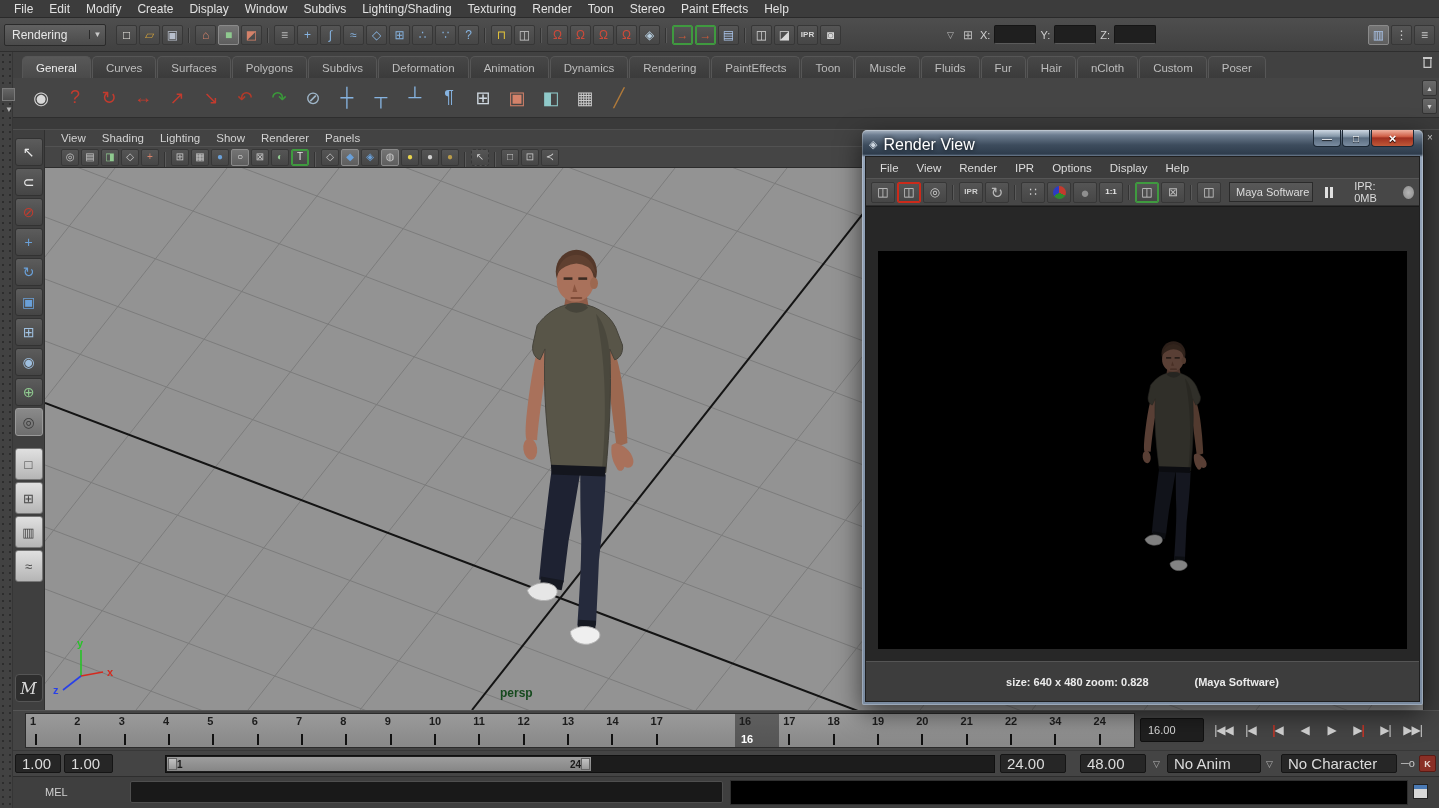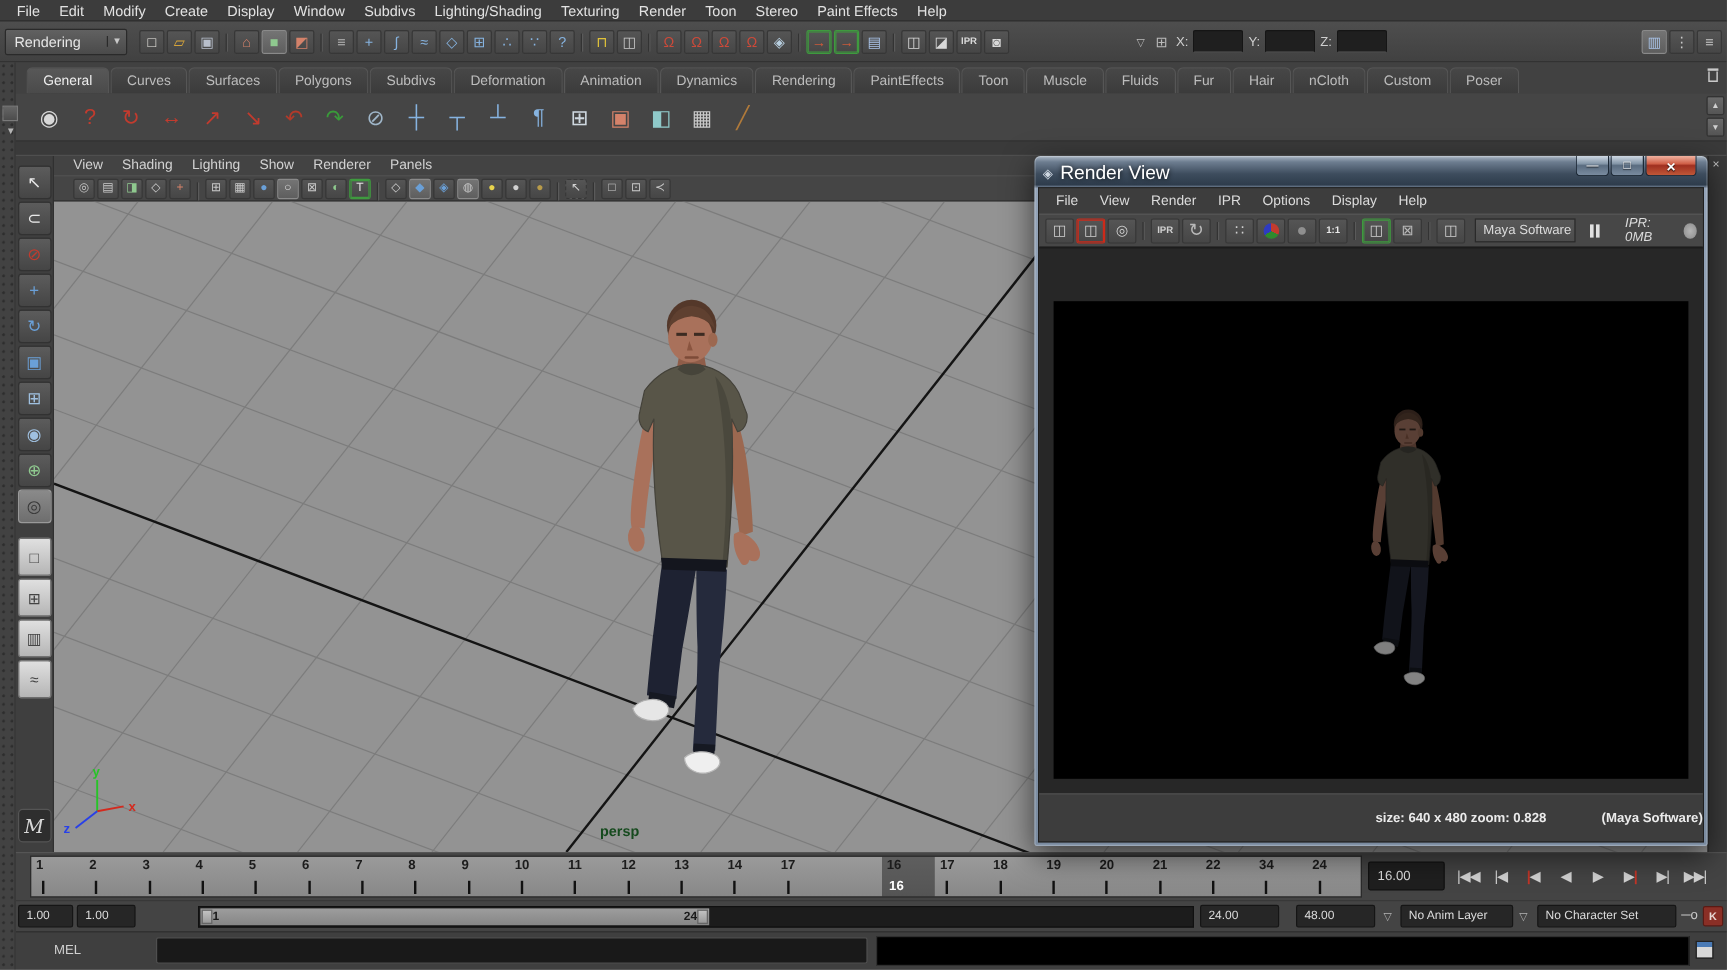--- a/index.html
+++ b/index.html
@@ -87,21 +87,21 @@
   .tl-cell .sub { display:none; position:absolute; left:6px; bottom:2px; font-size:11px; font-weight:bold; color:#fff; }
   .tl-cell.current { background:rgba(22,22,22,.45);margin-left:44px; }
   .tl-cell.current .sub { display:block; }
   .time-field { position:absolute; left:1127px; top:7px; width:64px; height:24px; background:#1f1f1f; border:1px solid #111; border-radius:2px; color:#dcdcdc; font-size:11px; line-height:22px; padding-left:7px; }
   .playback { position:absolute; left:1198px; top:4px; display:flex; gap:2px; }
   .pb-btn { width:25px; height:30px; display:flex; align-items:center; justify-content:center; color:#d2d2d2; font-size:12px; letter-spacing:-1px; }
   .pb-btn .acc { color:#c33527; font-weight:bold; }
 
   
   .rangerow { height:26px; background:#444; margin-left:13px; position:relative; border-top:1px solid #383838; }
-  .r-field { position:absolute; top:3px; height:19px; background:#262626; border:1px solid #151515; border-radius:2px; color:#dcdcdc; font-size:10px; line-height:17px; padding-left:6px; }
+  .r-field { position:absolute; top:3px; height:19px; background:#262626; border:1px solid #151515; border-radius:2px; color:#dcdcdc; font-size:15px; line-height:17px; padding-left:6px; }
   .range-track { position:absolute; left:152px; top:4px; width:830px; height:18px; background:#1c1c1c; border:1px solid #101010; }
   .range-bar { position:absolute; left:1px; top:1px; width:424px; height:14px; background:linear-gradient(#9d9d9d,#868686); display:flex; justify-content:space-between; align-items:center; padding:0 10px; color:#1a1a1a; font-size:10px; font-weight:bold; }
   .range-bar::before, .range-bar::after { content:''; position:absolute; top:1px; bottom:1px; width:7px; background:linear-gradient(#c2c2c2,#9a9a9a); border:1px solid #666; }
   .range-bar::before { left:1px; } .range-bar::after { right:1px; }
   .dd-arrow { position:absolute; top:8px; font-size:9px; color:#b5b5b5; }
   .autokey { position:absolute; top:4px; width:17px; height:17px; background:var(--autokey-red,#8a2f26); border:1px solid #5a1a14; border-radius:2px; color:#e8d8d4; font-size:9px; font-weight:bold; display:flex; align-items:center; justify-content:center; }
   .keymode { position:absolute; top:6px; font-size:11px; color:#c9c9c9; }
 
   
   .melrow { height:32px; background:#3f3f3f; margin-left:13px; position:relative; border-top:1px solid #2e2e2e; }
@@ -123,27 +123,27 @@
   .rv-btn.close { width:43px; font-size:13px; font-weight:bold; background:linear-gradient(180deg,#f0b2a0,#d06048 40%,var(--close-red,#a03020) 50%,#c05838); }
   .rv-client { position:absolute; left:3px; right:3px; top:26px; bottom:3px; background:#404040; border:1px solid #1f1f1f; display:flex; flex-direction:column; }
   .rv-menus { height:21px; display:flex; align-items:center; padding-left:5px; background:#3d3d3d; }
   .rv-menu { padding:0 9px; font-size:11.5px; color:#dcdcdc; }
   .rv-toolbar { height:28px; background:#474747; border-top:1px solid #565656; border-bottom:1px solid #2e2e2e; display:flex; align-items:center; padding:0 5px; gap:2px; }
   .rv-toolbar .ico { width:24px; height:21px; }
   .ico.rgb .g {font-size:0; width:13px; height:13px; border-radius:50%; background:conic-gradient(#c23b2e 0 33%, #2e8a2e 33% 66%, #2e3bc2 66% 100%); display:block;}
   .rv-dropdown { width:100px; height:20px; background:linear-gradient(#585858,#4c4c4c); border:1px solid #2a2a2a; color:#dcdcdc; font-size:11px; line-height:18px; padding-left:6px; margin-left:6px; }
   .rv-pause { display:flex; gap:2px; margin-left:10px; }
   .rv-pause .bar { width:3px; height:11px; background:#e0e0e0; }
-  .rv-mem { font-size:11px; color:#dcdcdc; margin-left:19px;font-style:italic; }
+  .rv-mem { font-size:11px; color:#dcdcdc; margin-left:19px; }
   .rv-stop { width:13px; height:13px; border-radius:50%; background:radial-gradient(#b5b5b5,#8a8a8a); margin-left:8px; }
   .rv-imagearea { flex:1; position:relative; background:#272727; border-top:1px solid #1a1a1a; }
   .rv-image { position:absolute; left:12px; top:44px; width:529px; height:398px; background:#000; overflow:hidden; }
   .rv-char { position:absolute; left:243px; top:86px; width:97px; height:240px; filter:brightness(.55) saturate(.85); }
   .rv-status { height:40px; background:#3d3d3d; border-top:1px solid #555; display:flex; flex-direction:column; justify-content:center; gap:3px; font-weight:bold; font-size:11px; color:#ebebeb; }
-  .rv-status .l1 { display:flex; justify-content:flex-end; gap:46px; }
+  .rv-status .l1 { display:flex; justify-content:center; gap:46px; }
   .rv-status .l2 { display:flex; justify-content:center; gap:32px; }
 </style>
 </head>
 <body>
 
 <div class="menubar">
 
 <span class="menu-item">File</span>
     <span class="menu-item">Edit</span>
     <span class="menu-item">Modify</span>

